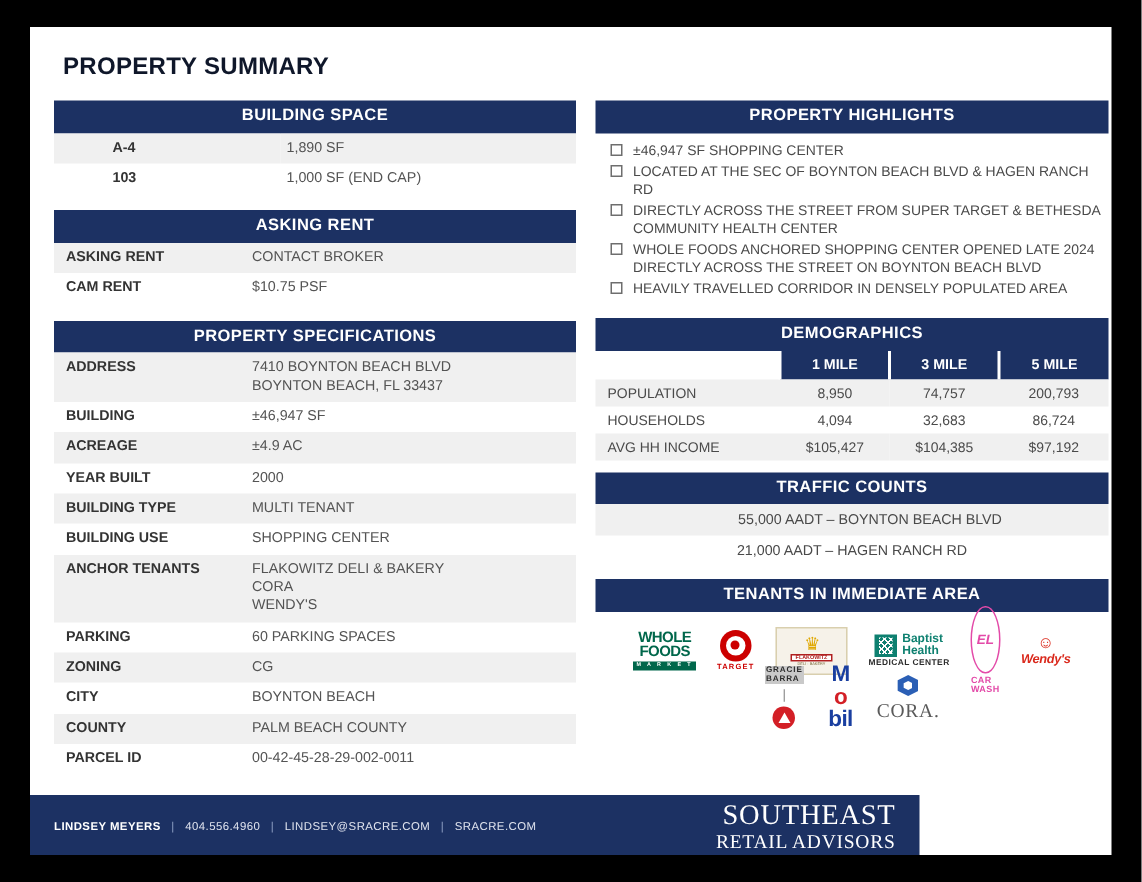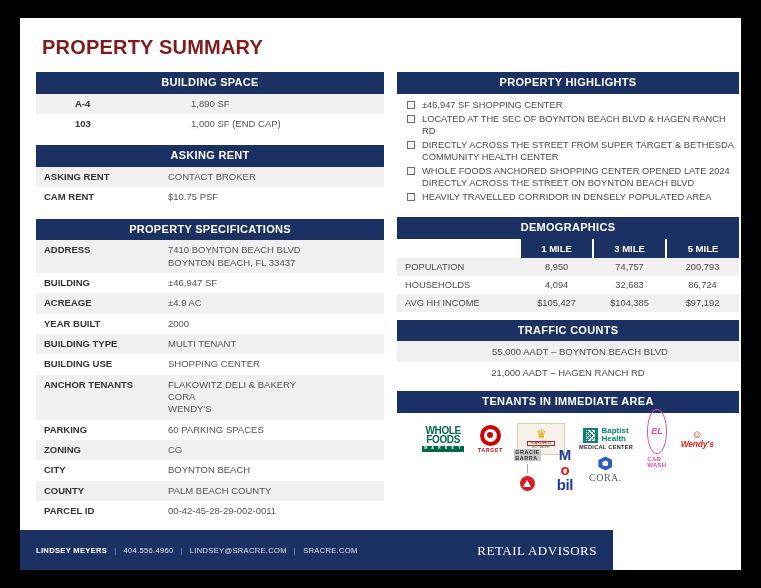--- a/index.html
+++ b/index.html
@@ -8,21 +8,21 @@
     background:#000000;
     font-family:"Liberation Sans", sans-serif;
     -webkit-font-smoothing:antialiased;
   }
   .page{
     position:absolute;left:20px;top:18px;width:721px;height:552px;
     background:#ffffff;
     box-sizing:border-box;
   }
   .title{
-    font-size:20px;font-weight:bold;color:#7f1d1d;
+    font-size:16px;font-weight:bold;color:#0f172a;
     letter-spacing:.2px;
     padding:18px 0 0 22px;
   }
   .columns{
     display:flex;gap:13px;
     padding:13px 16px 0 16px;
     box-sizing:border-box;
   }
   .col-left{width:348px;flex:0 0 348px;}
   .col-right{width:342px;flex:0 0 342px;}
@@ -157,21 +157,21 @@
 
   
   .co{display:flex;align-items:center;gap:3px;}
   .co .hex{
     width:14px;height:14px;background:#2b5fb5;
     clip-path:polygon(50% 0,100% 25%,100% 75%,50% 100%,0 75%,0 25%);
     position:relative;
   }
   .co .hex:after{content:"";position:absolute;left:4px;top:4px;width:6px;height:6px;background:#fff;
     clip-path:polygon(50% 0,100% 25%,100% 75%,50% 100%,0 75%,0 25%);}
-  .co .nm{font-size:10px;color:#5a5a5a;letter-spacing:.5px;font-family:"Liberation Serif",serif;}
+  .co .nm{font-size:13px;color:#5a5a5a;letter-spacing:.5px;font-family:"Liberation Serif",serif;}
 
   
   .footer{
     position:absolute;left:0;bottom:0;width:593px;height:40px;
     background:#1c3163;display:flex;align-items:center;
     box-sizing:border-box;padding:0 16px;
   }
   .footer .contact{
     font-size:7.6px;color:#dfe3ee;letter-spacing:.3px;
     display:flex;align-items:center;gap:7px;
@@ -429,17 +429,18 @@
     <div class="contact">
       <span class="nm">LINDSEY MEYERS</span>
       <span class="sep">|</span>
       <span>404.556.4960</span>
       <span class="sep">|</span>
       <span>LINDSEY@SRACRE.COM</span>
       <span class="sep">|</span>
       <span>SRACRE.COM</span>
     </div>
     <div class="brand">
+      <div class="b1">SOUTHEAST</div>
       <div class="b2">RETAIL ADVISORS</div>
     </div>
   </div>
 
 </div>
 
 </body></html>

